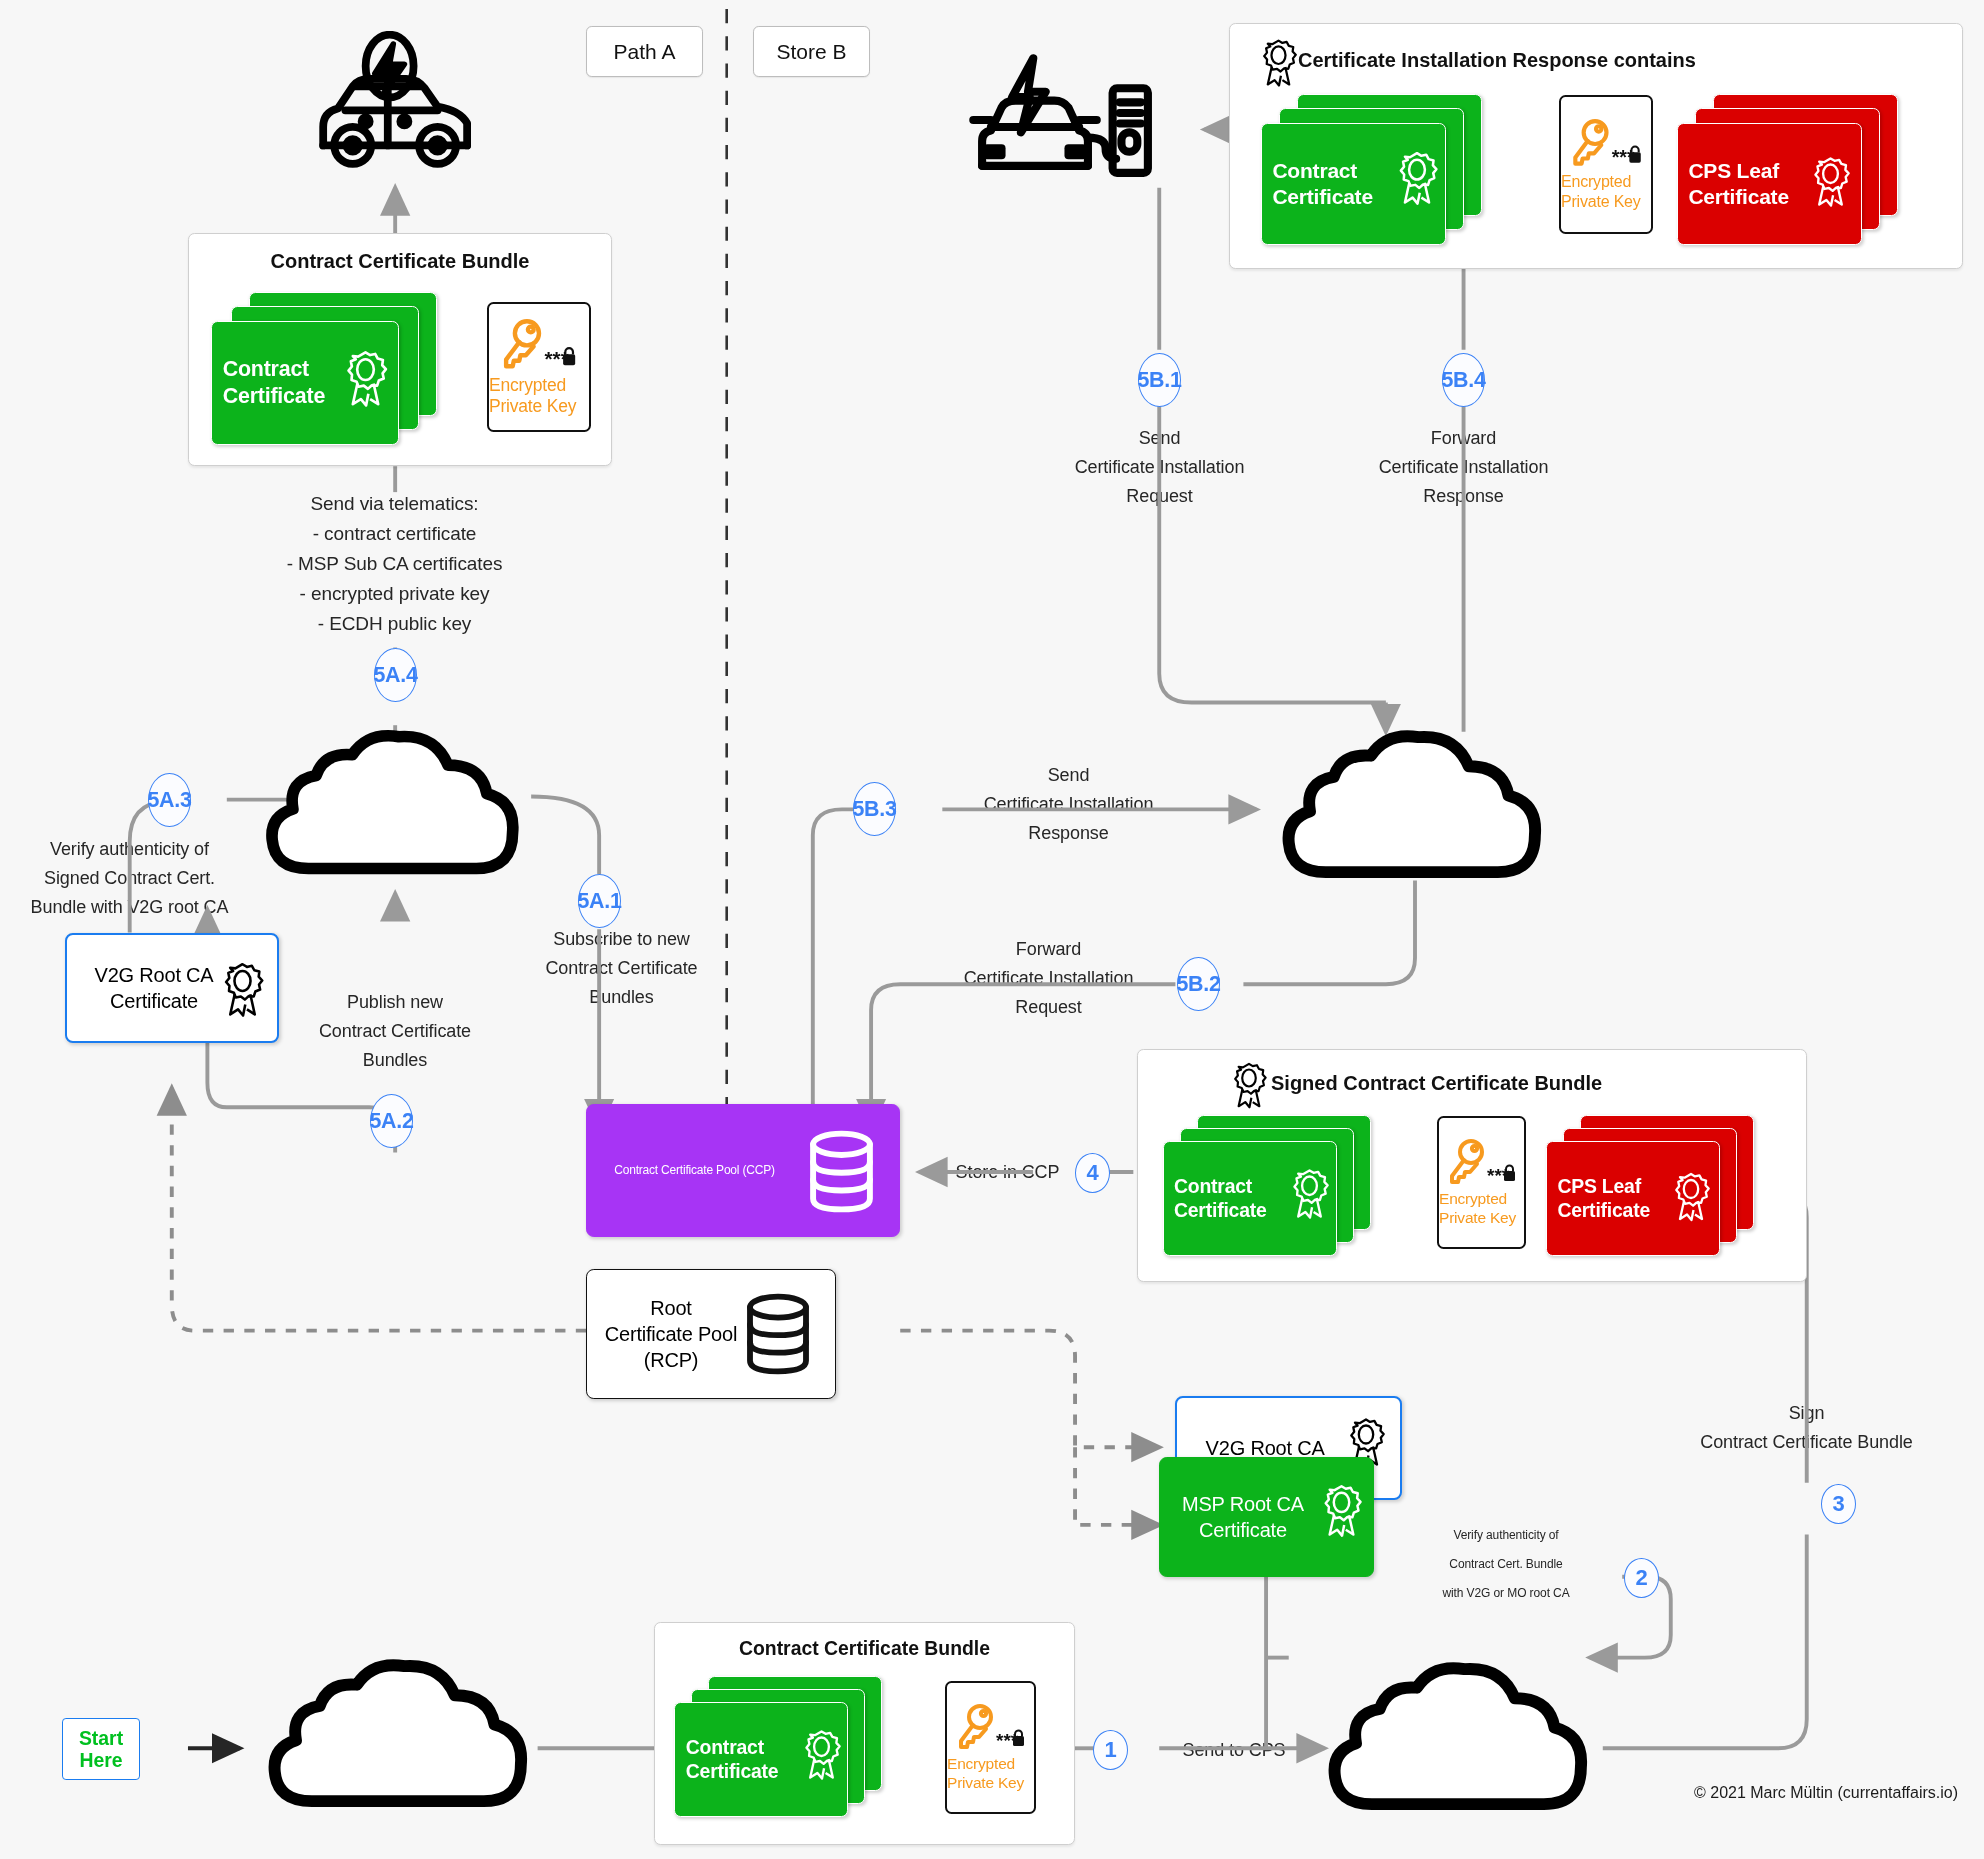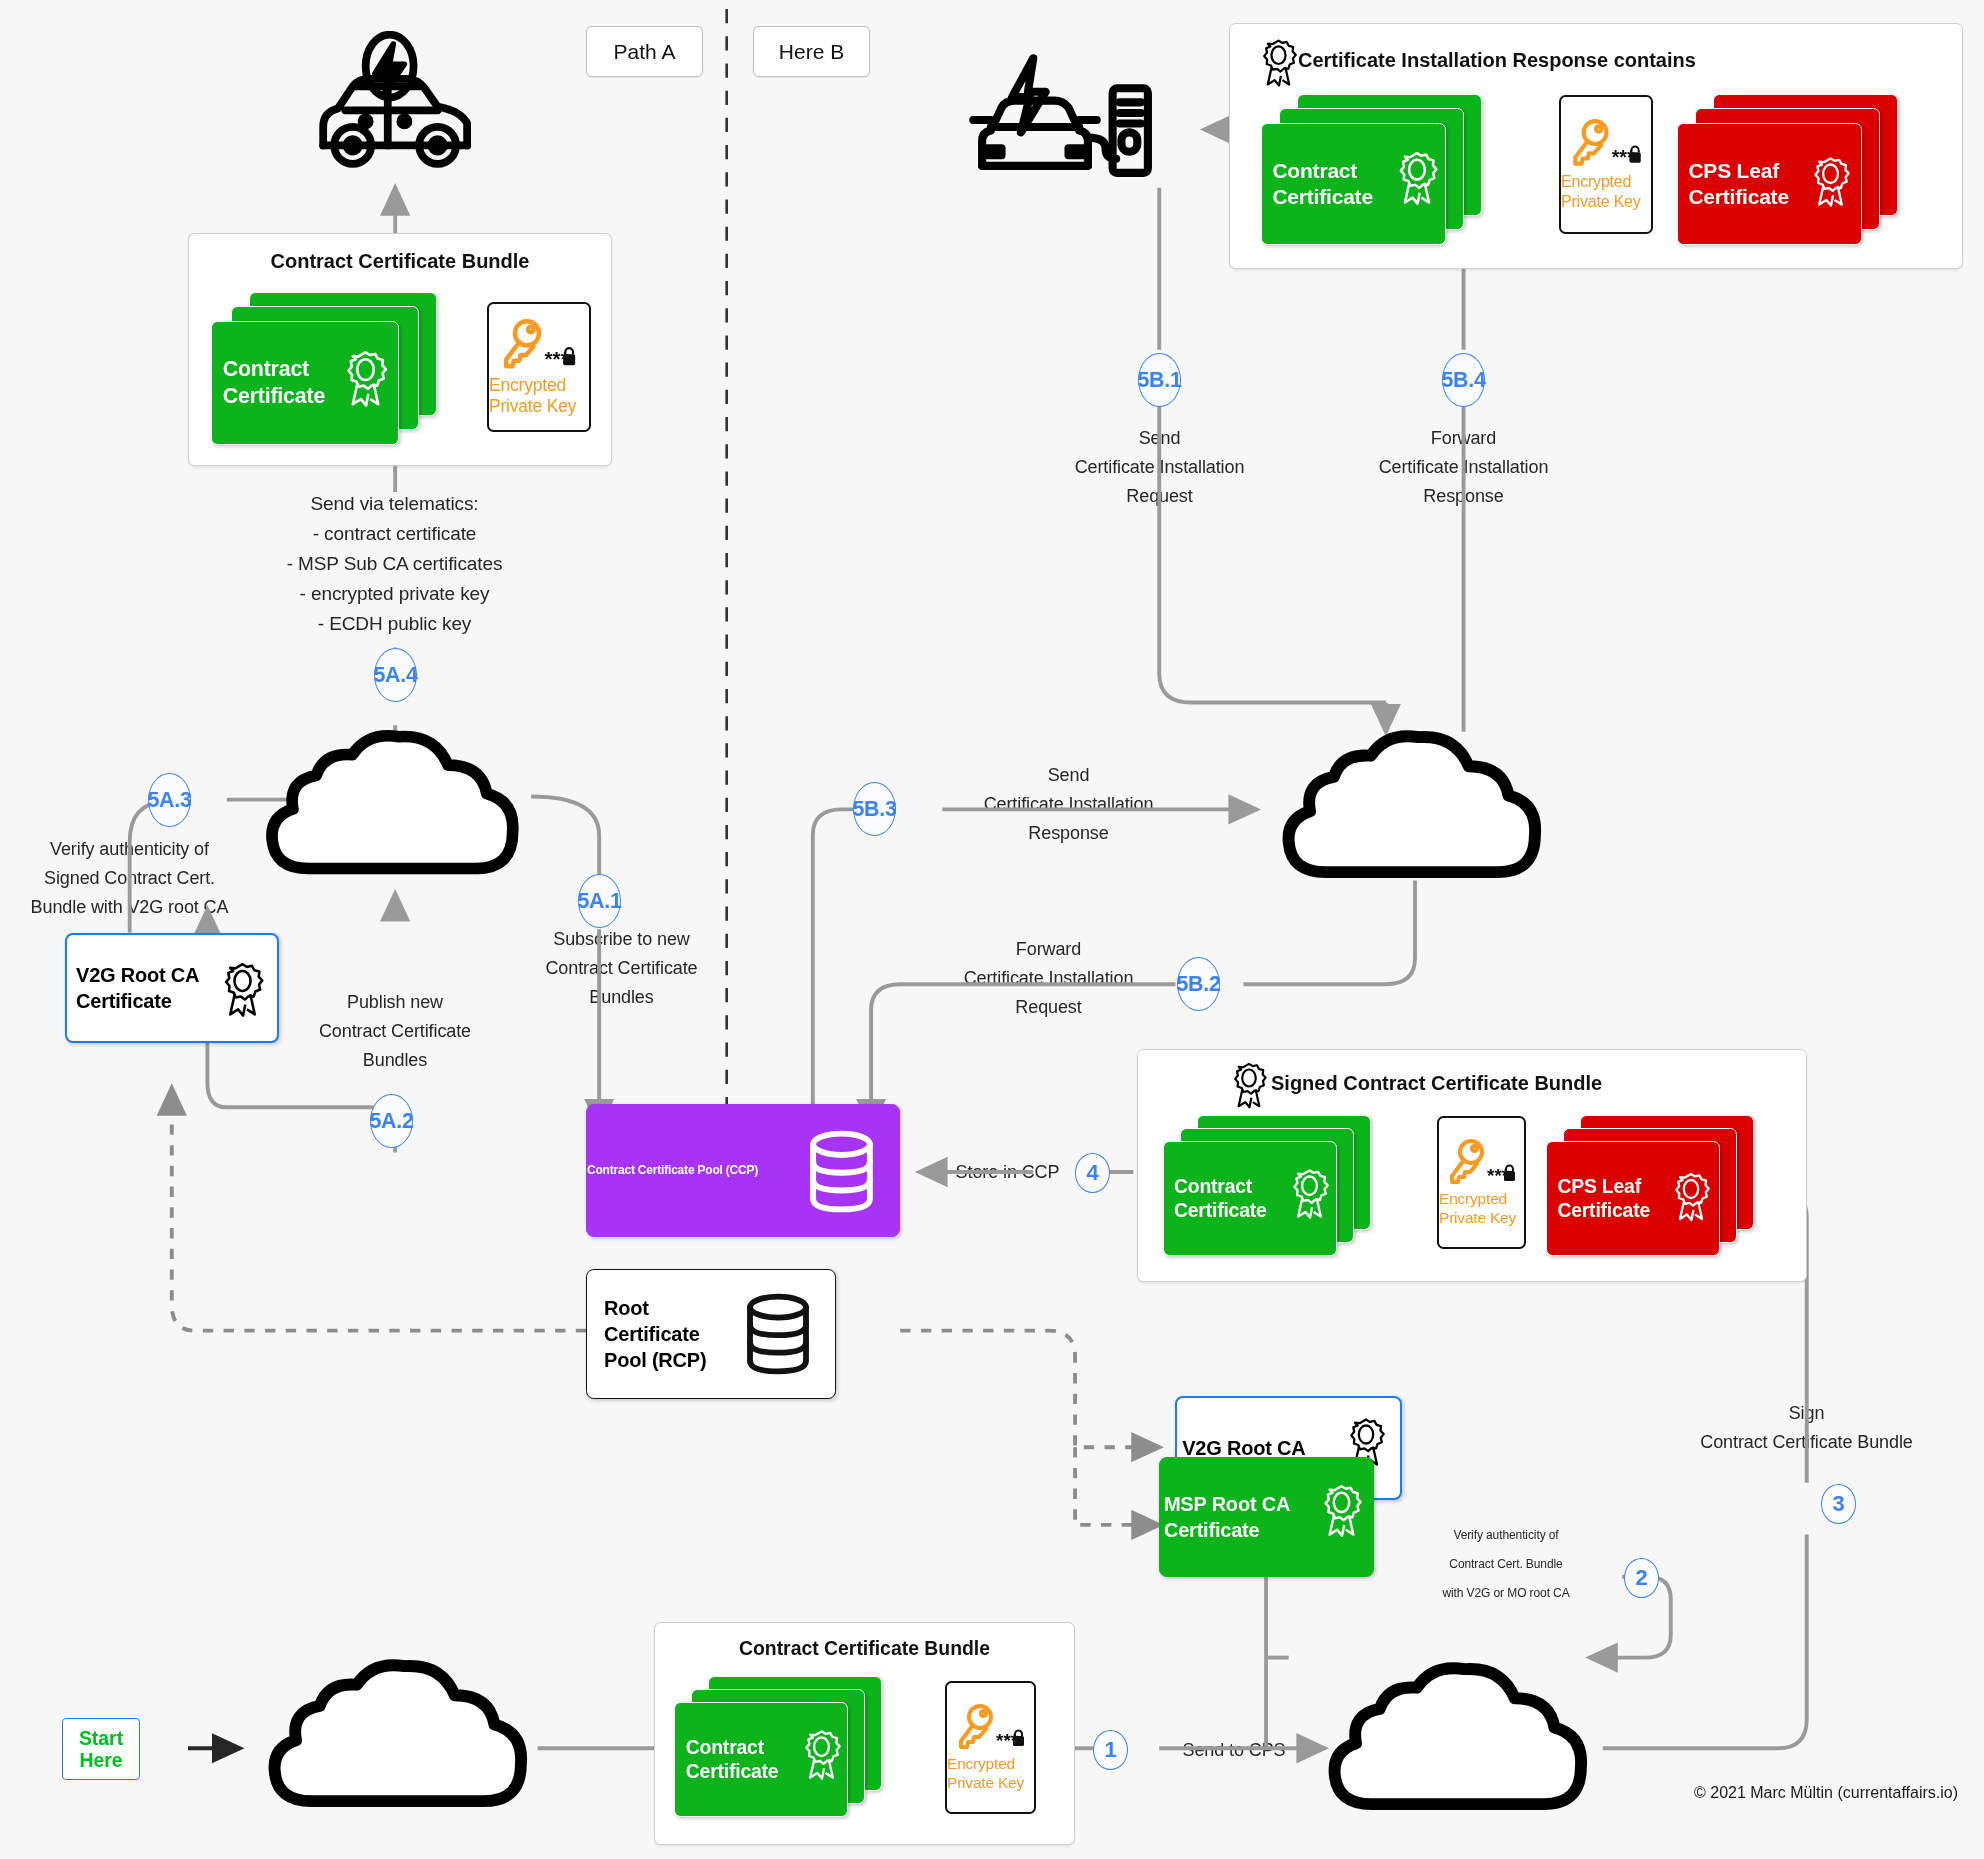--- a/index.html
+++ b/index.html
@@ -92,21 +92,21 @@
 
   
   .rbox {
     position:absolute;
     border-radius:7.8px;
     display:flex; align-items:center;
     box-shadow:1.3px 1.9px 3.9px rgba(0,0,0,.17);
     z-index:4;
   }
   .rbox .rtxt {
-    flex:1; font-weight:700; line-height:1.3;
+    flex:1; text-align:center; font-weight:400; line-height:1.3;
     letter-spacing:-0.2px;
   }
   .rbox.blue { background:#fff; border:2.6px solid #1a7cf0; color:#000; }
   .rbox.green { background:#0CB31B; border:1.3px solid #0CB31B; color:#fff; }
   .rbox.purple { background:#A734F5; border:1.3px solid #A734F5; color:#fff; }
   .rbox.white { background:#fff; border:1.9px solid #111; color:#000; }
 
   
   .pathtag {
     position:absolute;
@@ -221,21 +221,21 @@
       <path d="M905,2055 L300,2055 Q265,2055 265,2015 L265,1680" marker-end="url(#ahd)"></path>
       <path d="M1390,2055 L1620,2055 Q1660,2055 1660,2095 L1660,2235 L1790,2235" marker-end="url(#ahd)"></path>
       <path d="M1660,2235 L1660,2355 L1790,2355" marker-end="url(#ahd)"></path>
     </g>
   </svg>
 
   <div class="pathtag" style="left:586px; top:26px; width:117px; height:51px;">
     <span>Path A</span>
   </div>
   <div class="pathtag" style="left:753px; top:26px; width:117px; height:51px;">
-    <span>Here B</span>
+    <span>Store B</span>
   </div>
 
   <svg class="icon" style="left:303px; top:31px;" width="188" height="155" viewBox="0 0 100 84">
     <g fill="none" stroke="#000" stroke-width="4.2" stroke-linecap="round" stroke-linejoin="round">
       <ellipse cx="46" cy="19" rx="13" ry="17"></ellipse>
       <path d="M48 7 L38 23 L46 23 L43 34 L54 18 L46 18 Z" fill="#000" stroke-width="3"></path>
       <path d="M10 62 L10 52 Q10 44 18 42 L26 30 Q29 26 35 26 L55 26 Q61 26 65 31 L72 41 Q84 43 88 50 L88 62"></path>
       <path d="M10 62 L88 62"></path>
       <line x1="27" y1="30" x2="63" y2="30"></line>
       <line x1="45" y1="28" x2="45" y2="62"></line>

